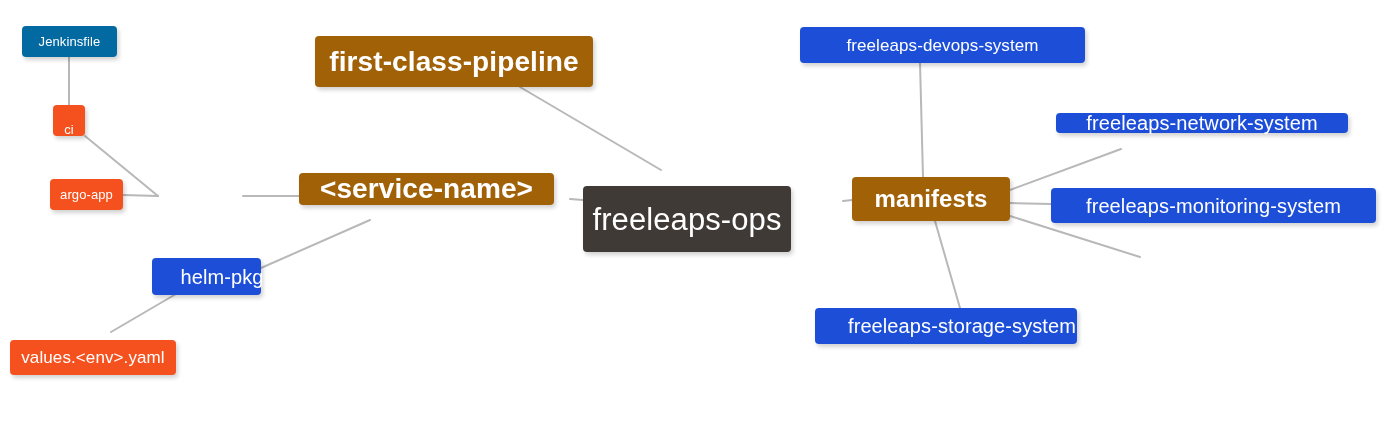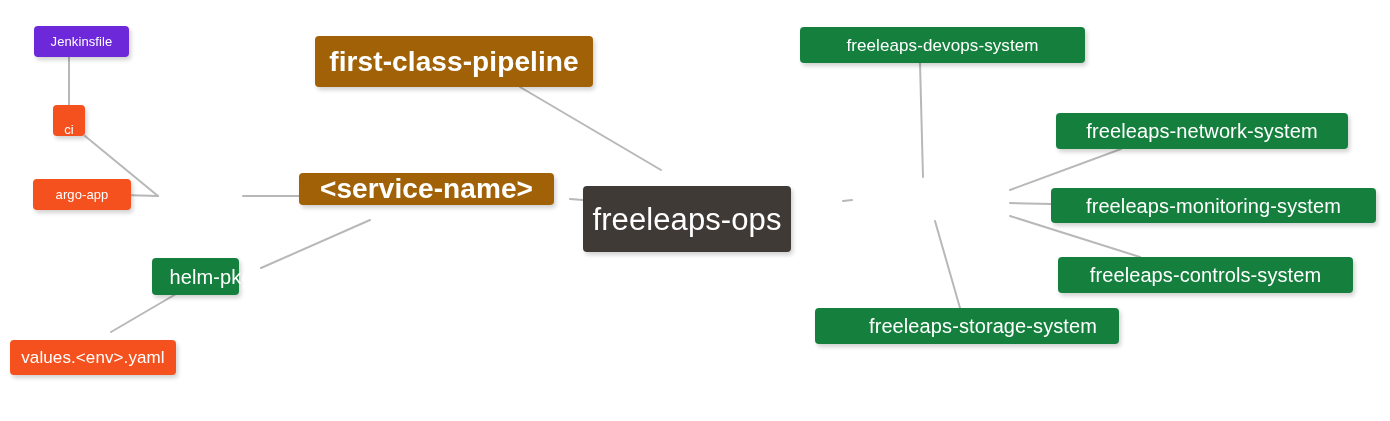--- a/index.html
+++ b/index.html
@@ -37,23 +37,23 @@
     line-height: 1;
     letter-spacing: 0.1px;
     box-shadow: 2px 3px 4px rgba(0,0,0,0.18);
     z-index: 2;
   }
   .node-label {
     display: block;
     white-space: nowrap;
   }
   
-  .c-orange  { background: #6d28d9; margin-left: 12px; }
+  .c-orange  { background: #0369a1; }
   .c-red     { background: #f4511e; }
-  .c-green   { background: #15803d; }
+  .c-green   { background: #1d4ed8; }
   .c-blue    { background: #a16207; font-weight: bold; }
   .c-dark    { background: #403a37; }
 
   
   .s-xs { font-size: 13px; }
   .s-sm { font-size: 17px; }
   .s-md { font-size: 20px; }
   .s-lg { font-size: 24px; }
   .s-xl { font-size: 28px; }
   .s-xxl{ font-size: 31px; }
@@ -77,46 +77,46 @@
       <line x1="1010" y1="203" x2="1051" y2="204" stroke="#b8b8b8" stroke-width="2" stroke-linecap="round"></line>
       <line x1="1010" y1="216" x2="1140" y2="257" stroke="#b8b8b8" stroke-width="2" stroke-linecap="round"></line>
       <line x1="935" y1="221" x2="960" y2="308" stroke="#b8b8b8" stroke-width="2" stroke-linecap="round"></line>
     </svg>
 <div class="node c-orange s-xs" style="left: 22px; top: 26px; width: 95px; height: 31px;">
       <span class="node-label">Jenkinsfile</span>
     </div>
     <div class="node c-red s-xs" style="left: 53px; top: 105px; width: 32px; height: 31px; align-items: flex-end;">
       <span class="node-label">ci</span>
     </div>
-    <div class="node c-red s-xs" style="left: 33px; top: 179px; width: 98px; height: 31px;">
+    <div class="node c-red s-xs" style="left: 50px; top: 179px; width: 73px; height: 31px;">
       <span class="node-label">argo-app</span>
     </div>
-    <div class="node c-green s-md" style="left: 152px; top: 258px; width: 87px; height: 37px; padding-left: 31px;">
+    <div class="node c-green s-md" style="left: 152px; top: 258px; width: 109px; height: 37px; padding-left: 31px;">
       <span class="node-label">helm-pkg</span>
     </div>
     <div class="node c-red s-sm" style="left: 10px; top: 340px; width: 166px; height: 35px;">
       <span class="node-label">values.&lt;env&gt;.yaml</span>
     </div>
     <div class="node c-blue s-xl" style="left: 315px; top: 36px; width: 278px; height: 51px;">
       <span class="node-label">first-class-pipeline</span>
     </div>
     <div class="node c-blue s-xl" style="left: 299px; top: 173px; width: 255px; height: 32px;">
       <span class="node-label">&lt;service-name&gt;</span>
     </div>
     <div class="node c-dark s-xxl" style="left: 583px; top: 186px; width: 208px; height: 66px;">
       <span class="node-label">freeleaps-ops</span>
     </div>
+    <div class="node c-blue s-lg" style="left: 852px; top: 177px; width: 158px; height: 44px;">
+      <span class="node-label">manifests</span>
+    </div>
     <div class="node c-green s-sm" style="left: 800px; top: 27px; width: 285px; height: 36px;">
       <span class="node-label">freeleaps-devops-system</span>
     </div>
-    <div class="node c-green s-md" style="left: 1056px; top: 113px; width: 292px; height: 36px;">
+    <div class="node c-green s-md" style="left: 1056px; top: 113px; width: 292px; height: 20px;">
       <span class="node-label">freeleaps-network-system</span>
     </div>
     <div class="node c-green s-md" style="left: 1051px; top: 188px; width: 325px; height: 35px;">
       <span class="node-label">freeleaps-monitoring-system</span>
     </div>
-    <div class="node c-green s-md" style="left: 1058px; top: 257px; width: 295px; height: 36px;">
-      <span class="node-label">freeleaps-controls-system</span>
-    </div>
-    <div class="node c-green s-md" style="left: 815px; top: 308px; width: 304px; height: 36px; padding-left: 32px;">
+    <div class="node c-green s-md" style="left: 815px; top: 308px; width: 262px; height: 36px; padding-left: 32px;">
       <span class="node-label">freeleaps-storage-system</span>
     </div>
   </div>
 
 </body></html>

